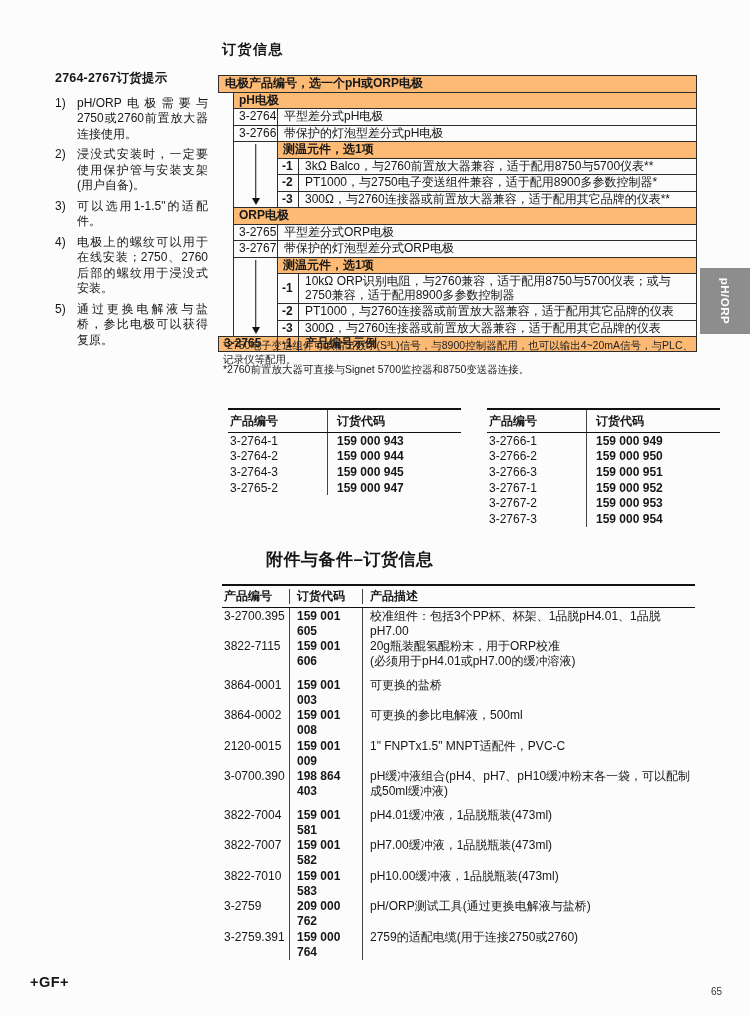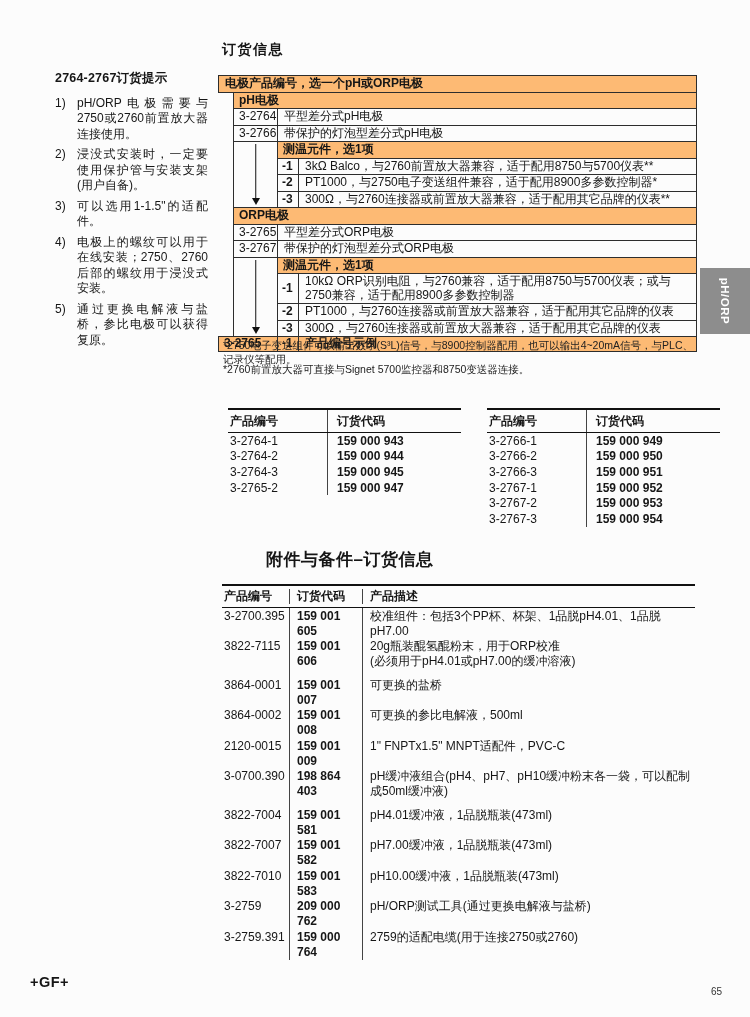--- a/index.html
+++ b/index.html
@@ -262,21 +262,21 @@
         <div class="at-row tall">
           <div class="at-c1">3822-7115</div>
           <div class="at-c2">159 001 606</div>
           <div class="at-c3">
             <div class="">20g瓶装醌氢醌粉末，用于ORP校准</div>
             <div class="">(必须用于pH4.01或pH7.00的缓冲溶液)</div>
           </div>
         </div>
         <div class="at-row">
           <div class="at-c1">3864-0001</div>
-          <div class="at-c2">159 001 007</div>
+          <div class="at-c2">159 001 003</div>
           <div class="at-c3">
             <div class="">可更换的盐桥</div>
           </div>
         </div>
         <div class="at-row">
           <div class="at-c1">3864-0002</div>
           <div class="at-c2">159 001 008</div>
           <div class="at-c3">
             <div class="">可更换的参比电解液，500ml</div>
           </div>

